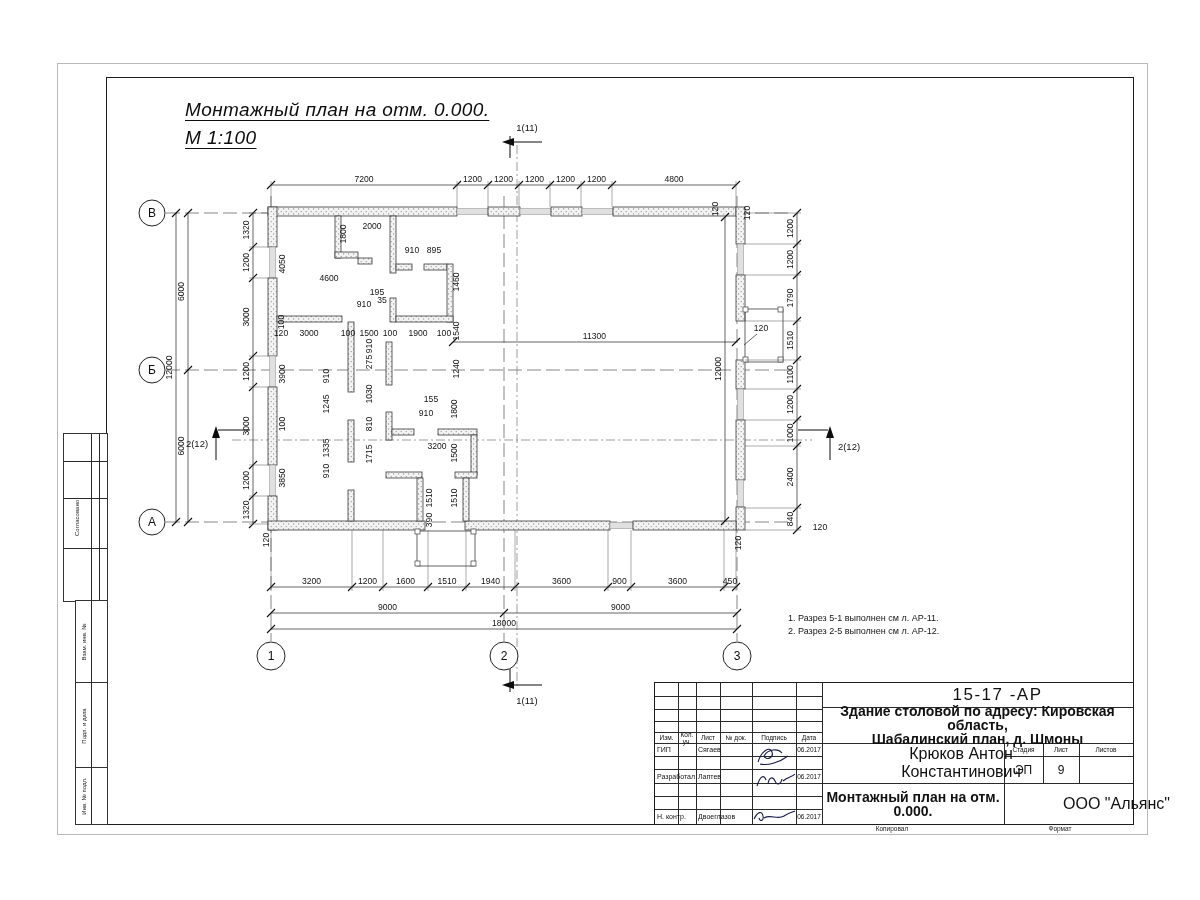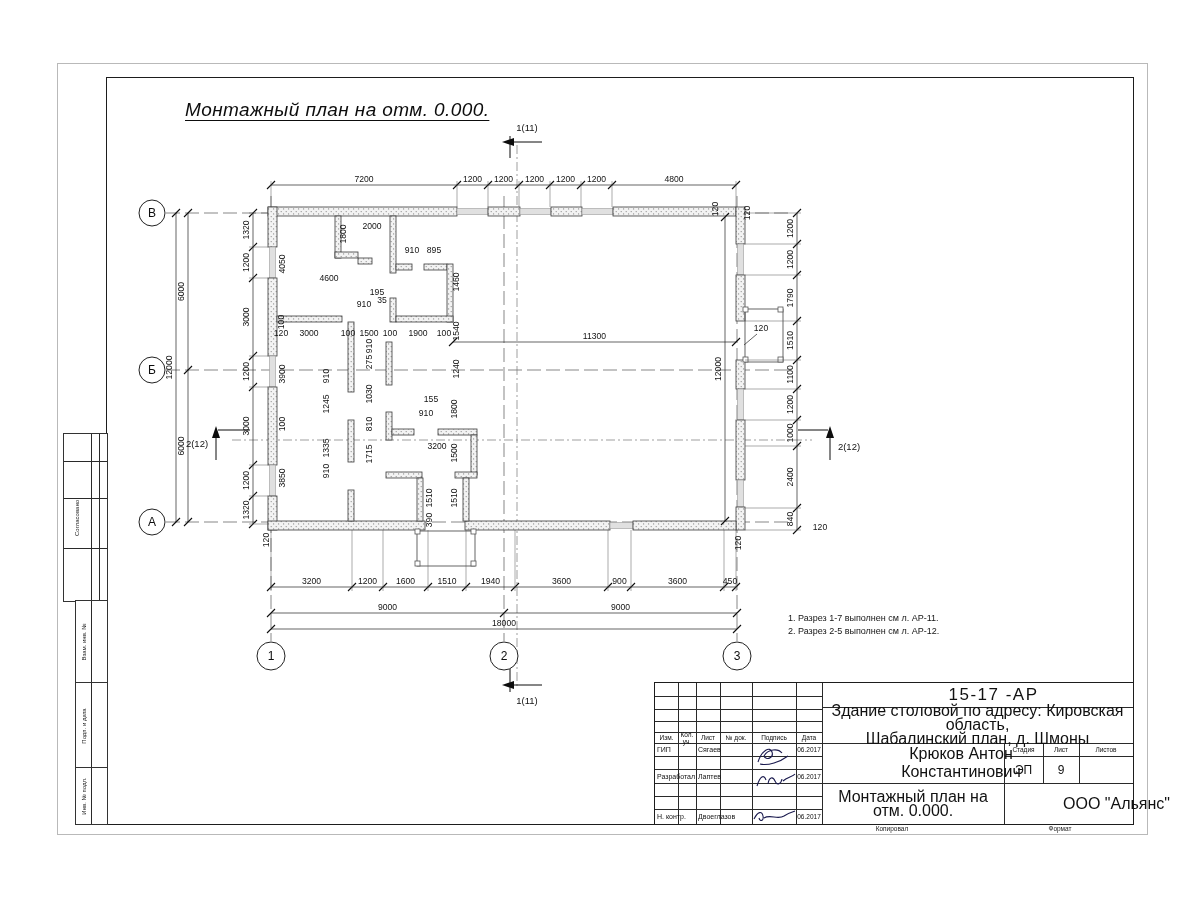--- a/index.html
+++ b/index.html
@@ -17,21 +17,21 @@
   .sblock{border:1px solid #333;background:#fff;}
   .vwrap{position:absolute;display:flex;align-items:center;justify-content:center;}
   .vwrap span{transform:rotate(-90deg);white-space:nowrap;font-size:6px;color:#222;}
   
   .tb{left:654px;top:682px;width:478px;height:141px;border:1.6px solid #1d1d1d;background:#fff;font-size:7px;}
   .tb .line{background:#2a2a2a;}
   .cell{position:absolute;display:flex;align-items:center;justify-content:center;text-align:center;color:#111;}
   .cell.l{justify-content:flex-start;text-align:left;}
   .small{font-size:6.5px;}
   .docnum{font-size:17px;letter-spacing:1.5px;}
-  .proj{font-size:16px;line-height:14px;}
+  .proj{font-size:14px;line-height:14px;font-weight:bold;}
   .mid{font-size:16px;margin-left:48px;}
   .stageval{font-size:12px;}
   .foot{font-size:6.5px;color:#222;}
   
   svg .dim{font-family:"Liberation Sans",sans-serif;font-size:8.6px;fill:#131313;text-anchor:middle;}
   svg .mk{font-family:"Liberation Sans",sans-serif;font-size:9.5px;fill:#131313;text-anchor:middle;}
   svg .axt{font-family:"Liberation Sans",sans-serif;font-size:12px;fill:#0d0d0d;text-anchor:middle;}
   svg .axc{fill:#fff;stroke:#222;stroke-width:1;}
   svg .dl{stroke:#222;stroke-width:.7;}
   svg .tick{stroke:#0d0d0d;stroke-width:1.1;}
@@ -48,24 +48,25 @@
 </head>
 <body>
 
 <div class="page">
 
   <div class="abs sheet"></div>
   <div class="abs frame"></div>
 
   <div class="abs dwg-title">
     <div>Монтажный план на отм. 0.000.</div>
+    <div>М 1:100</div>
   </div>
 
   <div class="abs notes">
-    <div>1. Разрез 1-7 выполнен см л. АР-11.</div>
+    <div>1. Разрез 5-1 выполнен см л. АР-11.</div>
     <div>2. Разрез 2-5 выполнен см л. АР-12.</div>
   </div>
 
   <svg class="abs" style="left:0;top:0" width="1200" height="900" viewBox="0 0 1200 900">
     <defs>
       <pattern id="hatch" width="5" height="5" patternUnits="userSpaceOnUse">
         <rect width="5" height="5" fill="#f3f3f3"></rect>
         <circle cx="1.2" cy="1.6" r="0.65" fill="#8f8f8f"></circle>
         <circle cx="3.6" cy="3.9" r="0.65" fill="#8f8f8f"></circle>
       </pattern>
@@ -448,21 +449,21 @@
     <svg class="abs sig" style="left:99px;top:61px;" width="40" height="24" viewBox="0 0 40 24">
       <path d="M4,18 C8,6 16,2 18,8 C20,14 12,17 10,12 C14,5 24,4 28,9 M6,20 C14,22 26,18 34,12"></path>
     </svg>
     <svg class="abs sig" style="left:99px;top:85px;" width="42" height="26" viewBox="0 0 42 26">
       <path d="M3,18 C6,8 10,6 12,12 M14,16 C15,9 19,8 21,13 C23,18 27,16 28,11 M29,13 C33,9 39,9 41,6"></path>
     </svg>
     <svg class="abs sig" style="left:95px;top:124px;" width="46" height="18" viewBox="0 0 46 18">
       <path d="M4,12 C8,4 12,4 13,9 C14,14 10,15 9,11 M14,11 C20,7 28,13 34,9 C38,6 42,5 45,4"></path>
     </svg>
 
-    <div class="cell docnum" style="left:183px;top:0;width:311px;height:24px;">15-17 -АР</div>
+    <div class="cell docnum" style="left:167px;top:0;width:311px;height:24px;padding-left:20px;">15-17 -АР</div>
     <div class="cell proj" style="left:167px;top:24px;width:311px;height:36px;flex-direction:column;">
       <div>Здание столовой по адресу: Кировская область,</div>
       <div>Шабалинский план, д. Шмоны</div>
     </div>
     <div class="cell mid" style="left:167px;top:60px;width:182px;height:40px;">Крюков Антон Константинович</div>
     <div class="cell small" style="left:349px;top:60px;width:39px;height:13px;">Стадия</div>
     <div class="cell small" style="left:388px;top:60px;width:36px;height:13px;">Лист</div>
     <div class="cell small" style="left:424px;top:60px;width:54px;height:13px;">Листов</div>
     <div class="cell stageval" style="left:349px;top:73px;width:39px;height:27px;">ЭП</div>
     <div class="cell stageval" style="left:388px;top:73px;width:36px;height:27px;">9</div>

